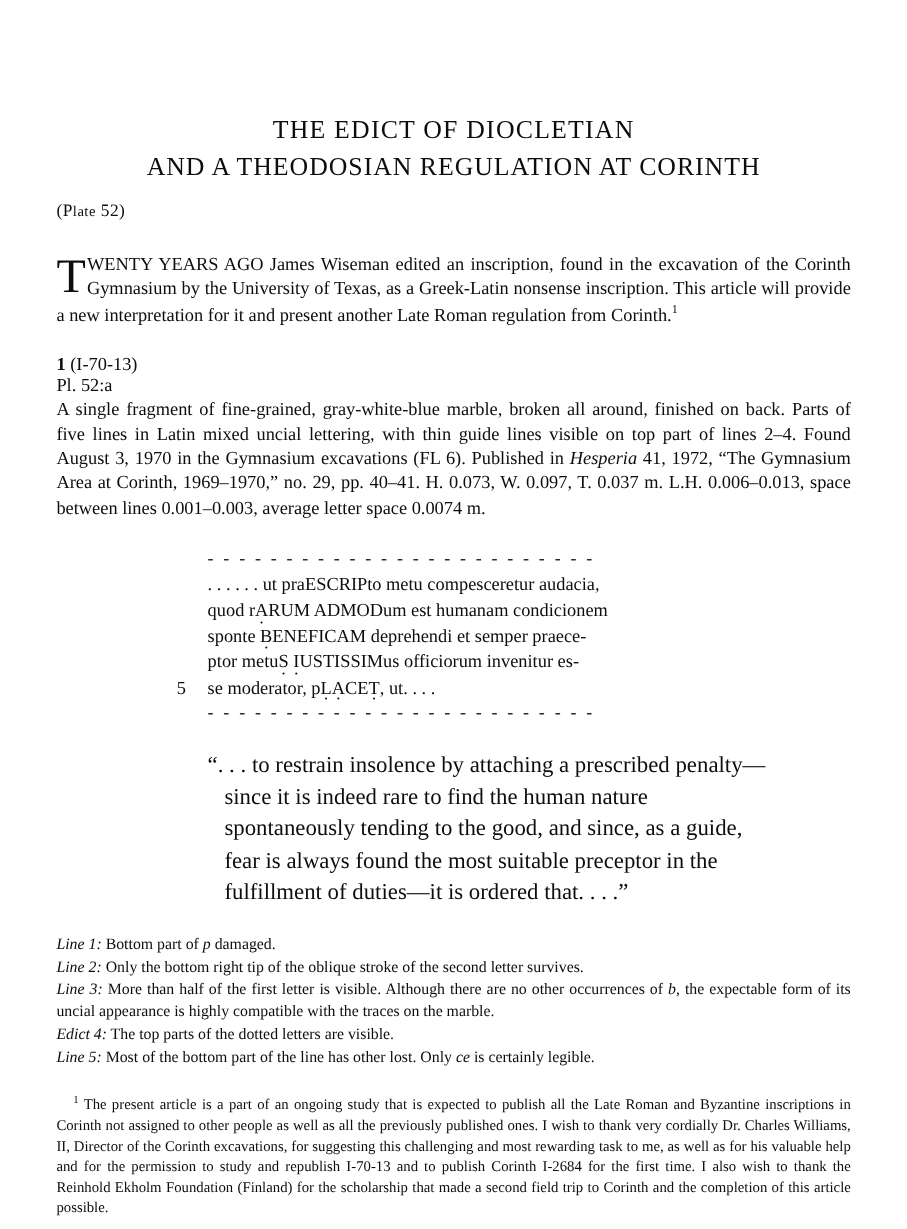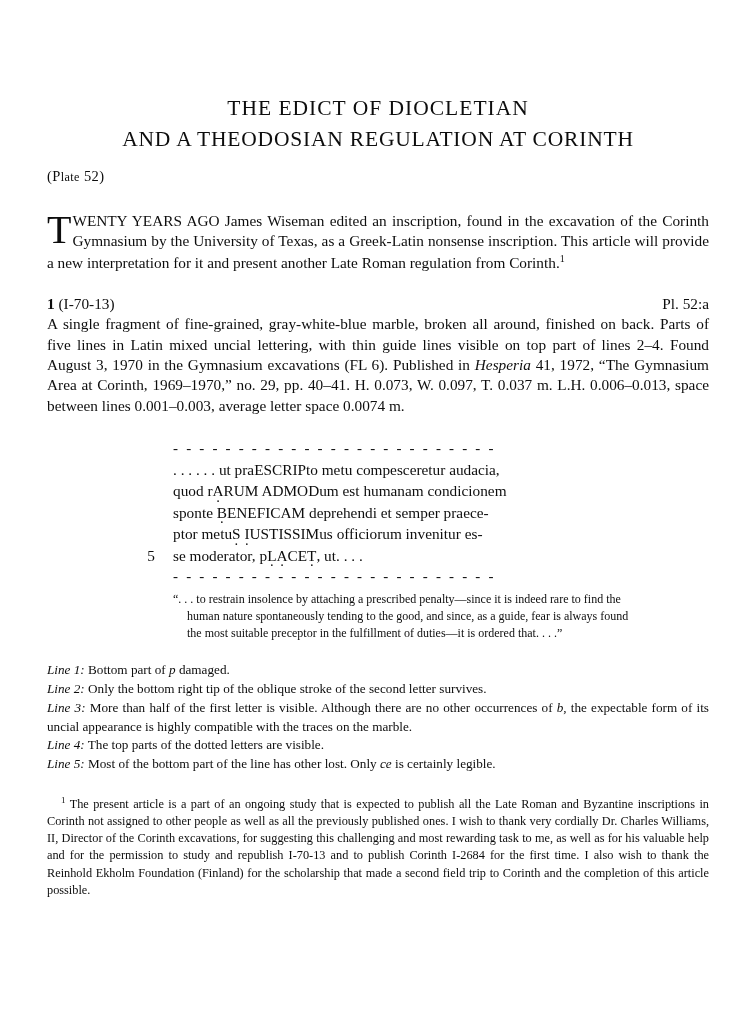--- a/index.html
+++ b/index.html
@@ -66,20 +66,21 @@
     margin-right: 0px;
     font-family: "Liberation Serif", serif;
   }
   .intro p { margin: 0; }
   .sec-head {
     margin-top: 22px;
     font-size: 15.3px;
     display: flex;
     justify-content: space-between;
     align-items: baseline;
+    flex-direction: column;
   }
   .sec-head .left b { font-weight: bold; }
   .body-block {
     font-size: 15.3px;
     line-height: 1.33;
     text-align: justify;
     margin-top: 1px;
   }
   .body-block .ital { font-style: italic; }
   .inscription {
@@ -113,24 +114,24 @@
   .dotted::after {
     content: "\00B7";
     position: absolute;
     left: 50%;
     transform: translateX(-50%);
     bottom: -7px;
     font-size: 14px;
     line-height: 1;
   }
   .translation {
-    margin-top: 4px;
+    margin-top: 20px;
     margin-left: 126px;
     width: 452px;
-    font-size: 12px;
+    font-size: 19px;
     line-height: 1.40;
     text-indent: -14px;
     padding-left: 14px;
   }
   .notes {
     margin-top: 20px;
     font-size: 13.2px;
     line-height: 1.42;
     text-align: justify;
   }
@@ -218,21 +219,21 @@
       <div>
         <span class="lbl">Line 1:</span><span> Bottom part of </span><span class="it">p</span><span> damaged.</span>
       </div>
       <div>
         <span class="lbl">Line 2:</span><span> Only the bottom right tip of the oblique stroke of the second letter survives.</span>
       </div>
       <div>
         <span class="lbl">Line 3:</span><span> More than half of the first letter is visible. Although there are no other occurrences of </span><span class="it">b</span><span>, the expectable form of its uncial appearance is highly compatible with the traces on the marble.</span>
       </div>
       <div>
-        <span class="lbl">Line 4:</span><span> The top parts of the dotted letters are visible.</span>
+        <span class="lbl">Edict 4:</span><span> The top parts of the dotted letters are visible.</span>
       </div>
       <div>
         <span class="lbl">Line 5:</span><span> Most of the bottom part of the line has other lost. Only </span><span class="it">ce</span><span> is certainly legible.</span>
       </div>
     </div>
 
     <div class="footnote">
       <sup>1</sup><span> The present article is a part of an ongoing study that is expected to publish all the Late Roman and Byzantine inscriptions in Corinth not assigned to other people as well as all the previously published ones. I wish to thank very cordially Dr. Charles Williams, II, Director of the Corinth excavations, for suggesting this challenging and most rewarding task to me, as well as for his valuable help and for the permission to study and republish I-70-13 and to publish Corinth I-2684 for the first time. I also wish to thank the Reinhold Ekholm Foundation (Finland) for the scholarship that made a second field trip to Corinth and the completion of this article possible.</span>
     </div>
 

